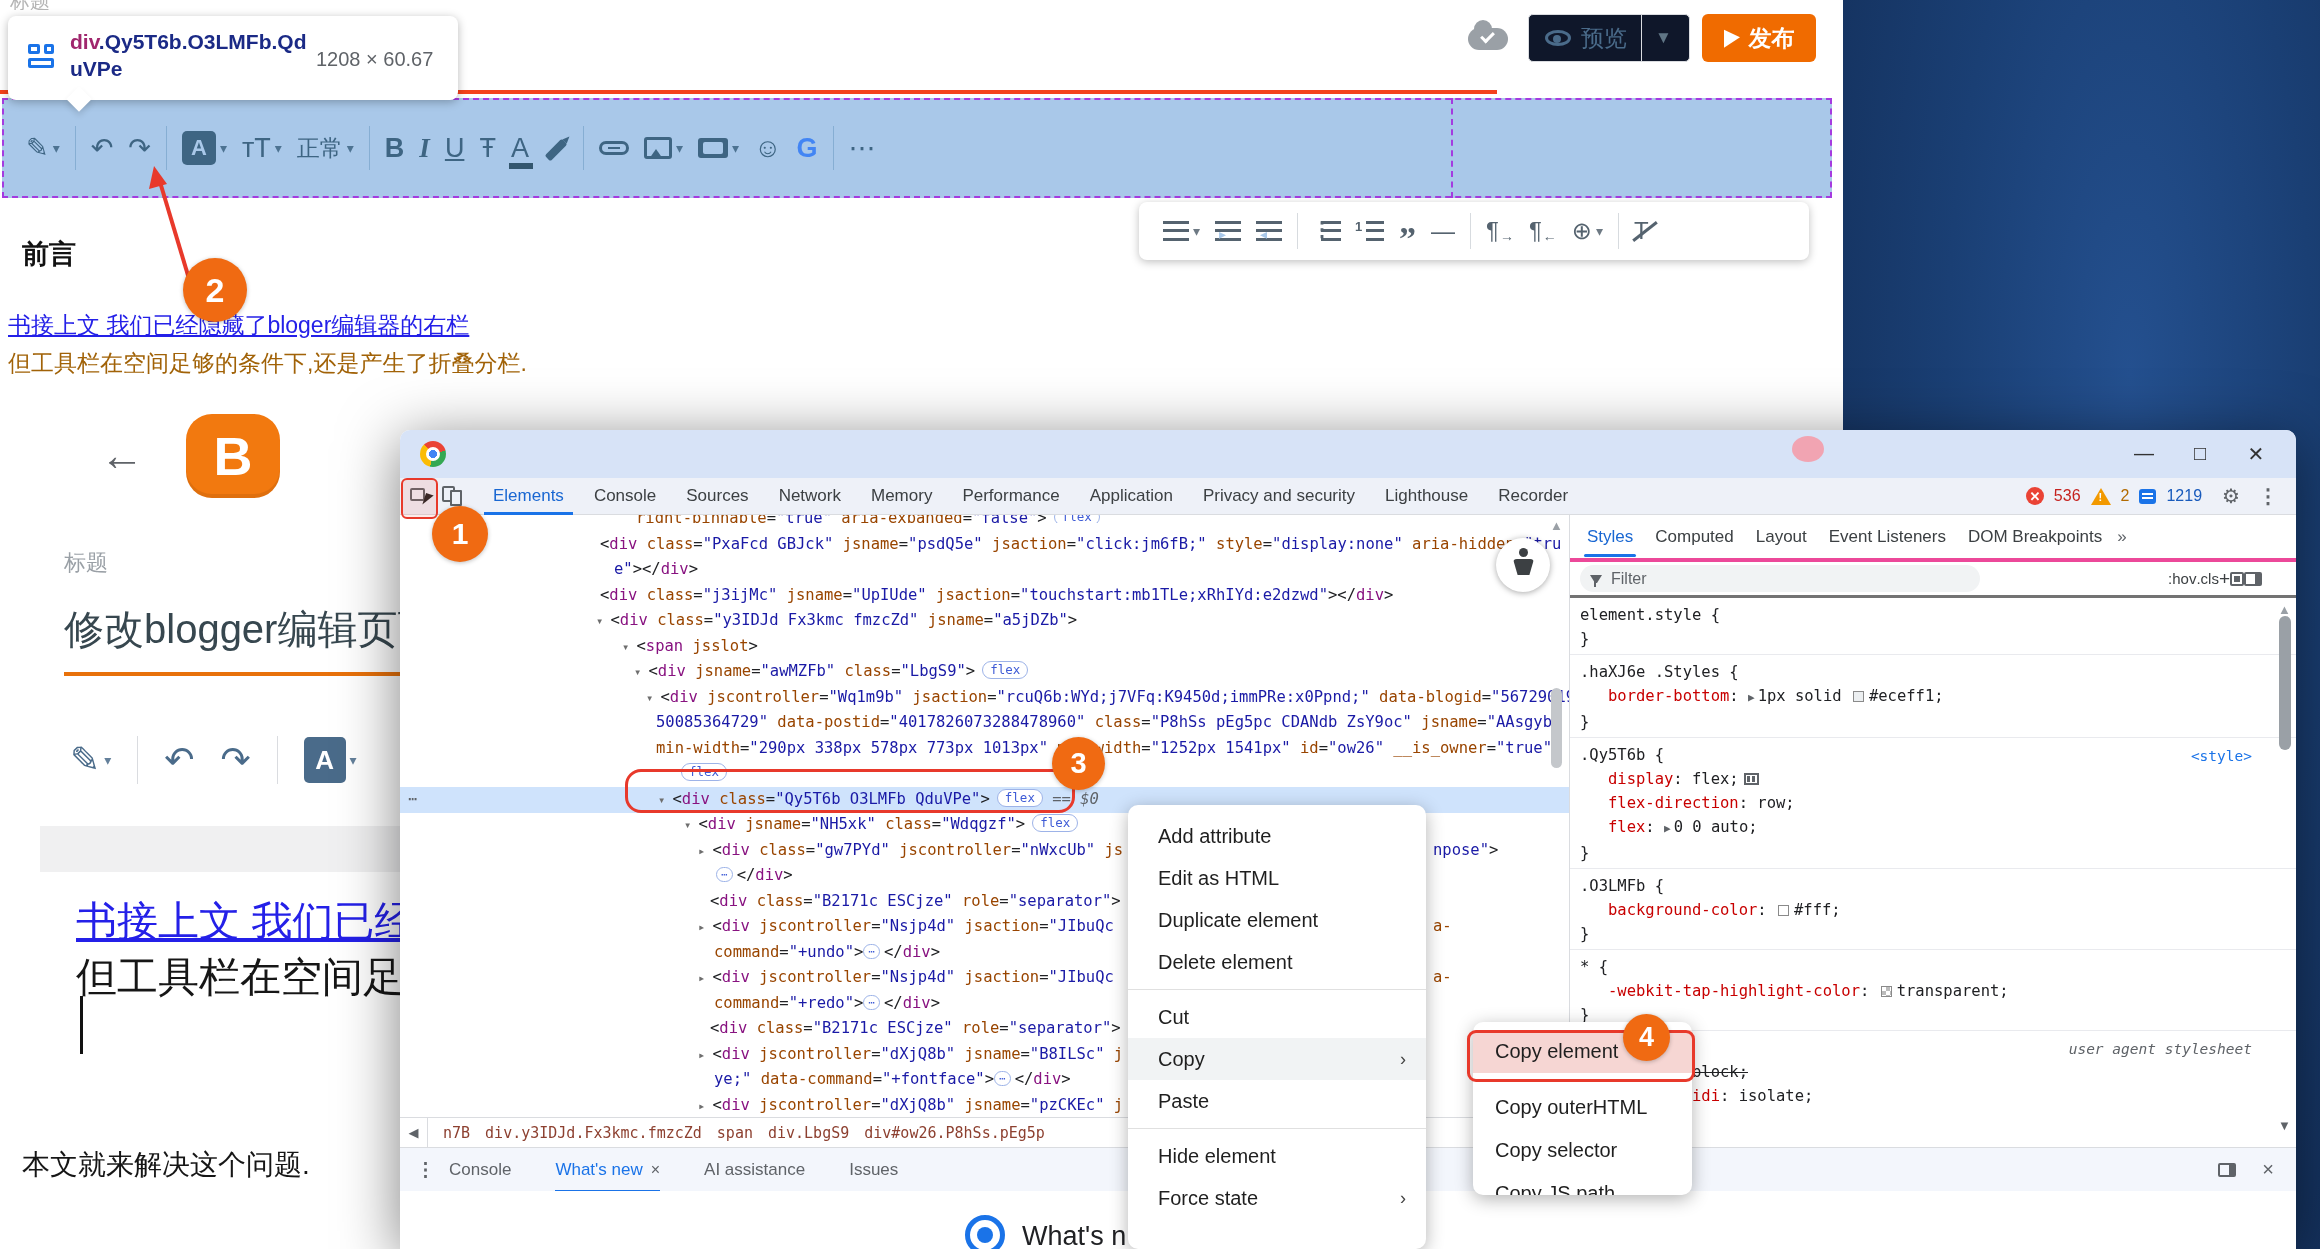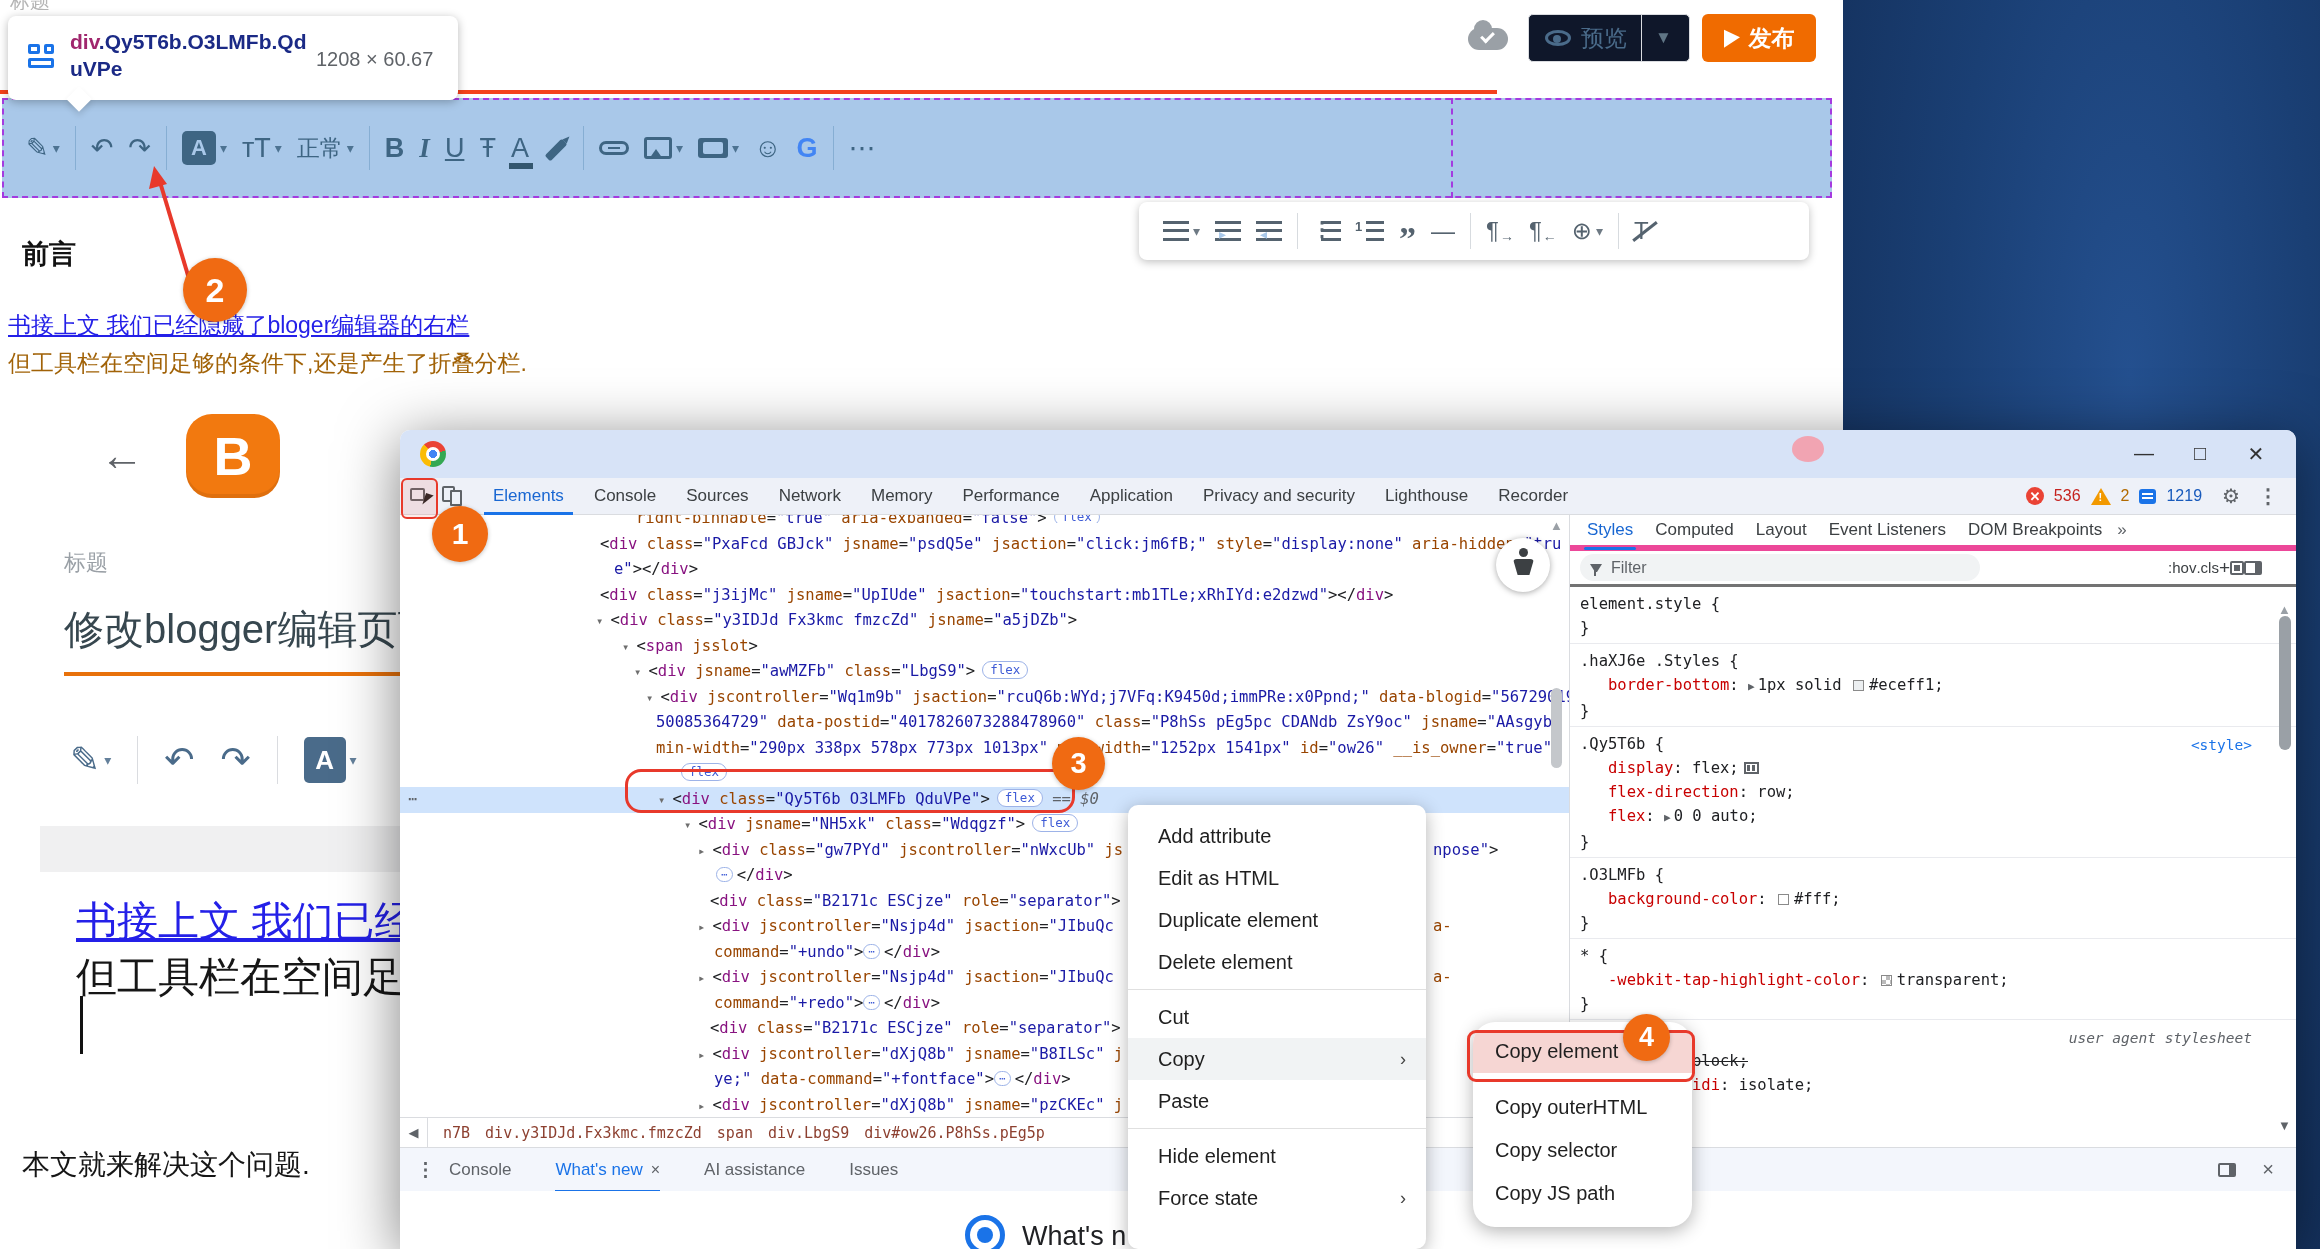--- a/index.html
+++ b/index.html
@@ -191,21 +191,21 @@
   #drawer-right { margin-left:auto; display:flex; gap:26px; padding-right:22px; color:#5f6368; align-items:center; }
   .paneltoggle { width:18px; height:14px; border:2px solid #5f6368; border-radius:2px; position:relative; }
   .paneltoggle:after { content:""; position:absolute; right:0; top:0; width:5px; height:10px; background:#5f6368; }
   #dt-drawer-body { left:0; top:761px; width:1896px; height:58px; background:#fff; overflow:hidden; }
   #whatsnew-icon { position:absolute; left:565px; top:24px; width:40px; height:40px; border-radius:50%; border:5px solid #1a73e8; }
   #whatsnew-icon:after { content:""; position:absolute; left:7px; top:7px; width:16px; height:16px; border-radius:50%; background:#1a73e8; }
   #whatsnew-text { position:absolute; left:622px; top:30px; font-size:27px; color:#202124; }
 
   
   #dt-styles { left:1169px; top:85px; width:727px; height:602px; background:#fff; border-left:1px solid #dadce0; overflow:hidden; }
-  #st-tabs { display:flex; align-items:center; height:36px; border-bottom:6px solid #ec4899; padding-left:6px; }
+  #st-tabs { display:flex; align-items:center; height:47px; border-bottom:4px solid #ec4899; padding-left:6px; }
   .st-tab { font-size:17px; color:#3c4043; padding:0 11px; height:40px; display:flex; align-items:center; position:relative; white-space:nowrap; }
   .st-tab.active { color:#1967d2; }
   .st-tab.active:after { content:""; position:absolute; left:8px; right:8px; bottom:0; height:3px; background:#1a73e8; border-radius:2px; }
   #st-more { font-size:17px; color:#5f6368; margin-left:4px; }
   #st-filterrow { display:flex; align-items:center; height:36px; border-bottom:3px solid #737373; padding-left:10px; }
   #st-filter { width:400px; height:27px; background:#f1f3f4; border-radius:14px; display:flex; align-items:center;
     color:#5f6368; font-size:16px; gap:9px; padding-left:10px; }
   .funnel { width:12px; height:8px; border-top:8px solid #5f6368; border-left:5px solid transparent; border-right:5px solid transparent; position:relative; }
   .funnel:after { content:""; position:absolute; left:-1px; top:-3px; width:2px; height:7px; background:#5f6368; }
   #st-minis { margin-left:auto; display:flex; align-items:center; padding-right:34px; color:#3c4043; font-size:15px; }
@@ -233,21 +233,21 @@
   #st-scroll-down { left:1878px; top:688px; color:#5f6368; font-size:13px; }
   #drawer-scroll-thumb { left:1879px; top:790px; width:12px; height:28px; background:#c4c7cb; border-radius:6px; }
 
   
   #ctx-menu { left:1128px; top:805px; width:298px; height:444px; background:#fff; border-radius:10px;
     box-shadow:0 4px 18px rgba(0,0,0,.3); z-index:40; padding-top:10px; overflow:hidden; }
   .menu-item { height:42px; display:flex; align-items:center; padding:0 20px 0 30px; font-size:20px; color:#1f1f1f; cursor:pointer; }
   .menu-item.hover { background:#f1f3f4; }
   .menu-item .sub-arrow { margin-left:auto; color:#444; font-size:18px; }
   .menu-div { height:1px; background:#e0e0e0; margin:6px 0; }
-  #ctx-submenu { left:1473px; top:1022px; width:219px; height:205px; background:#fff; border-radius:22px;
+  #ctx-submenu { left:1473px; top:1022px; width:219px; height:173px; background:#fff; border-radius:10px;
     box-shadow:0 4px 18px rgba(0,0,0,.3); z-index:40; padding-top:8px; overflow:hidden; }
   #ctx-submenu .menu-item { height:43px; padding-left:22px; }
   #ctx-submenu .menu-item.hl { background:#f6d6d3; }
 
   
   .ann-circle { border-radius:50%; background:#f06a12; color:#fff; font-weight:bold; display:flex; align-items:center;
     justify-content:center; z-index:50; box-shadow:0 1px 4px rgba(0,0,0,.25); }
   #ann1 { left:432px; top:506px; width:56px; height:56px; font-size:30px; }
   #ann2 { left:183px; top:258px; width:64px; height:64px; font-size:34px; }
   #ann3 { left:1052px; top:737px; width:53px; height:53px; font-size:29px; }

